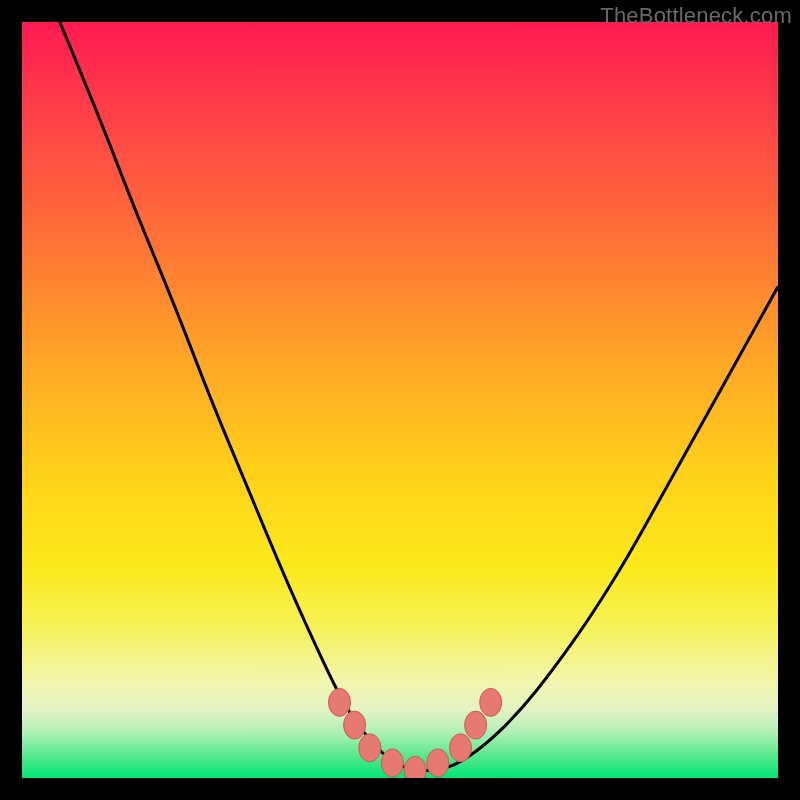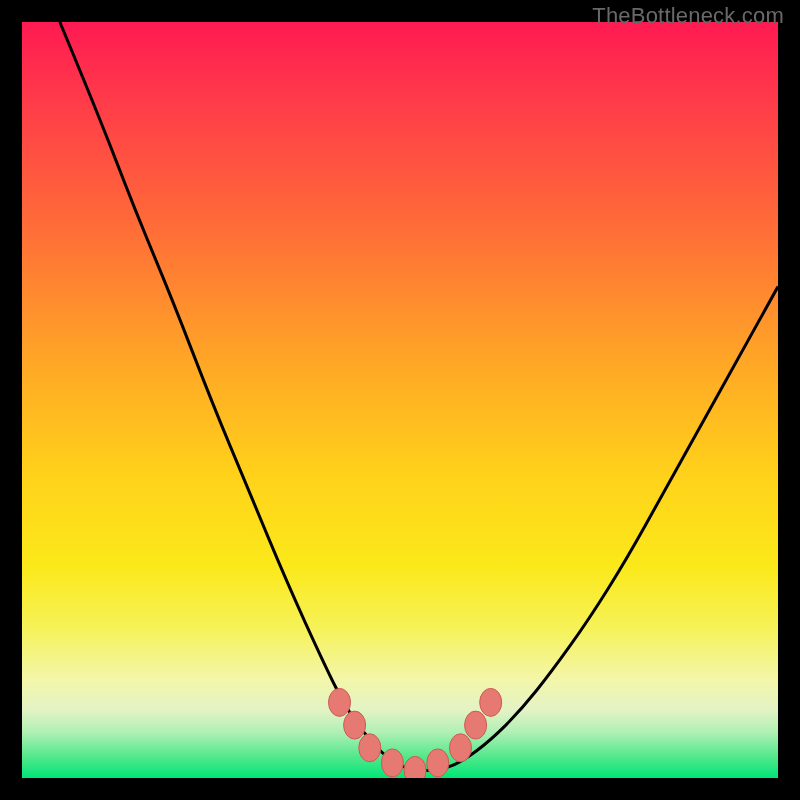--- a/index.html
+++ b/index.html
@@ -46,21 +46,21 @@
   }
   svg.curve {
     position: absolute;
     inset: 0;
     width: 100%;
     height: 100%;
   }
   .watermark {
     position: absolute;
     top: 3px;
-    right: 16px;
+    right: 8px;
     color: #696969;
     font-size: 22px;
     letter-spacing: 0.2px;
   }
 </style>
 </head>
 <body>
 
 <div class="frame">
 

